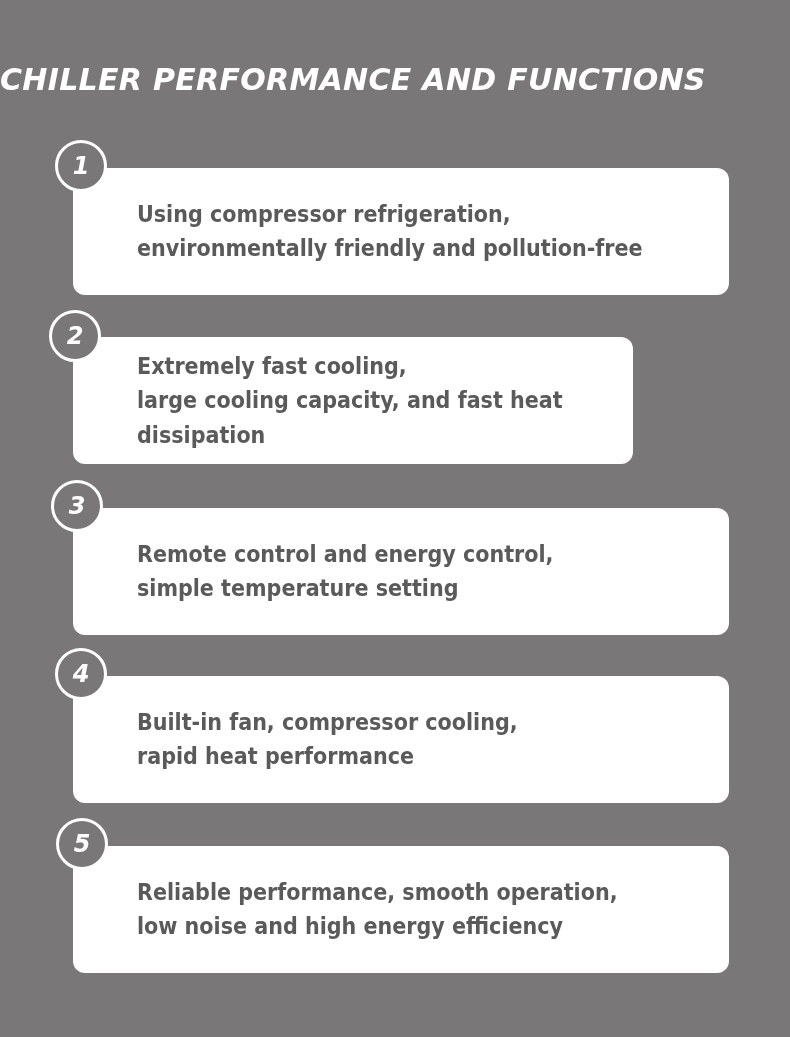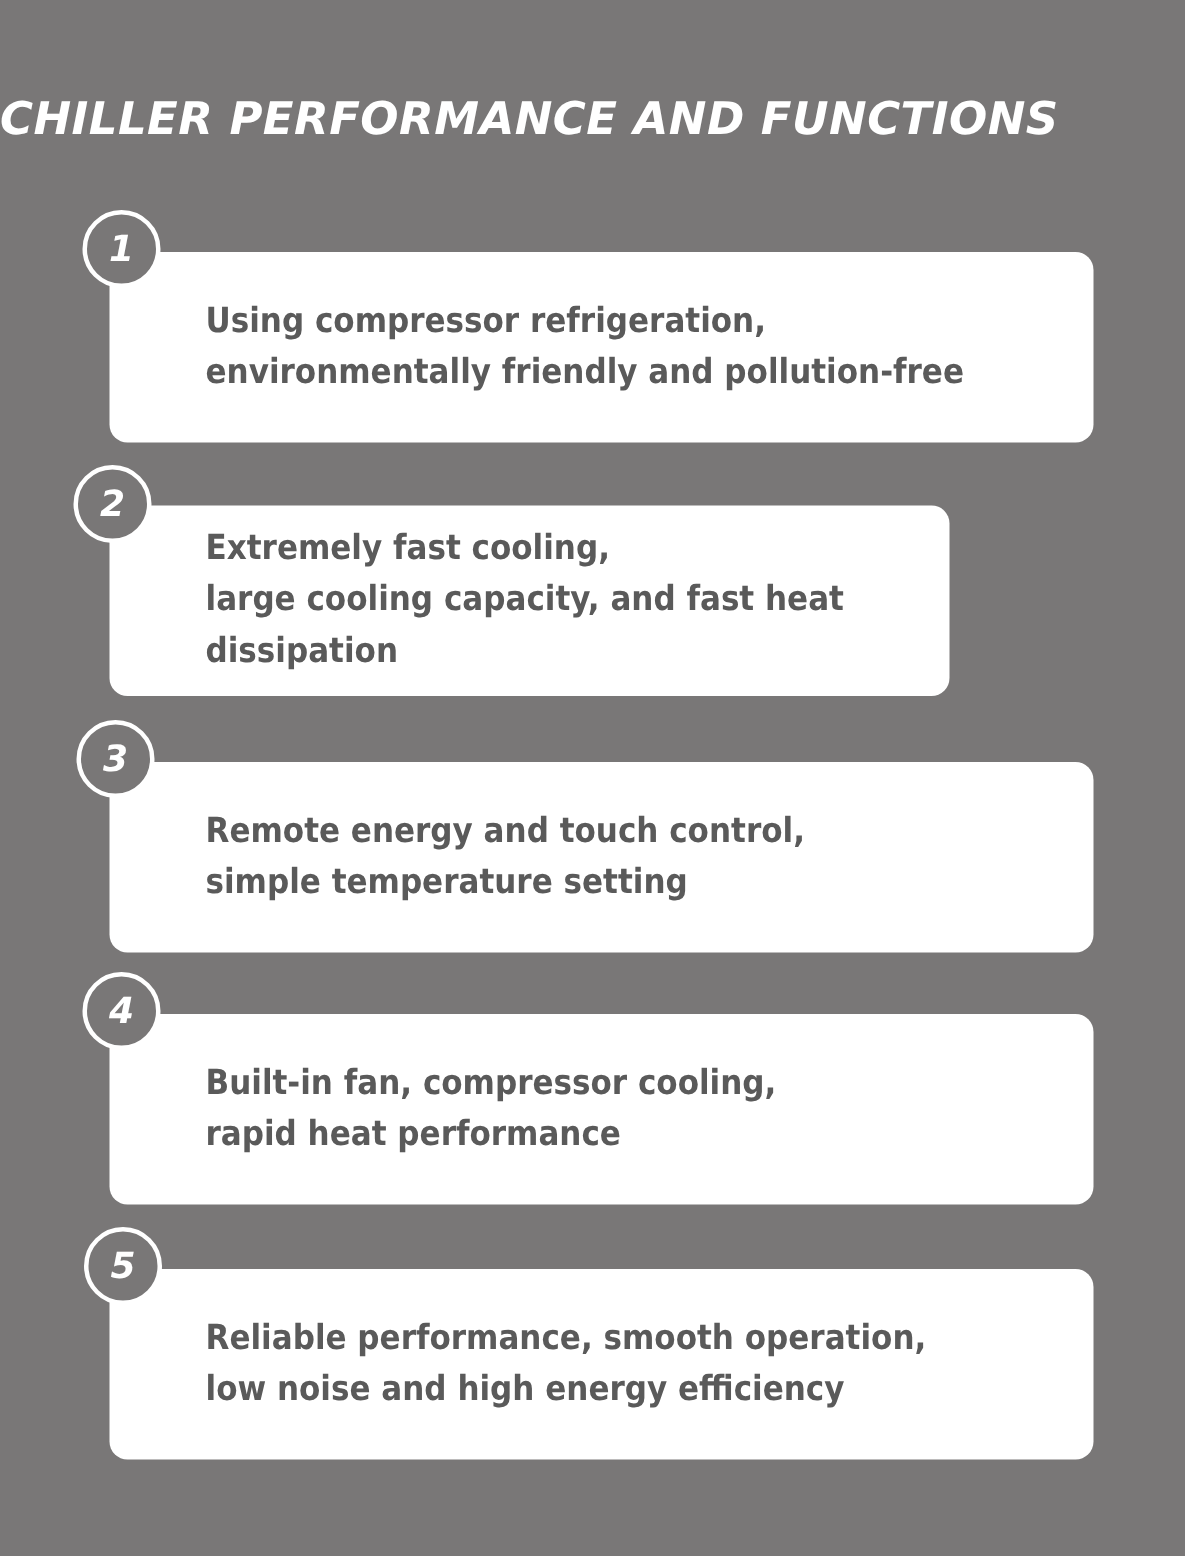--- a/index.html
+++ b/index.html
@@ -128,21 +128,21 @@
     <div class="item item-2">
       <div class="card">
         <div class="card-text">Extremely fast cooling,
 large cooling capacity, and fast heat dissipation</div>
       </div>
       <div class="badge">2</div>
     </div>
 
     <div class="item item-3">
       <div class="card">
-        <div class="card-text">Remote energy and touch control,
+        <div class="card-text">Remote control and energy control,
 simple temperature setting</div>
       </div>
       <div class="badge">3</div>
     </div>
 
     <div class="item item-4">
       <div class="card">
         <div class="card-text">Built-in fan, compressor cooling,
 rapid heat performance</div>
       </div>

